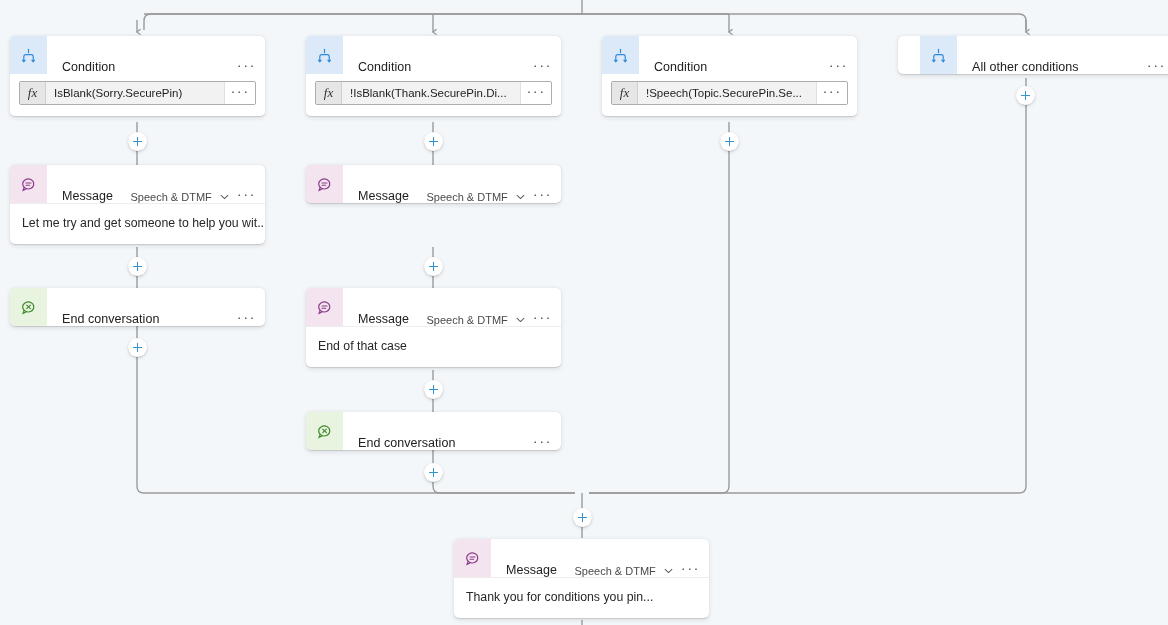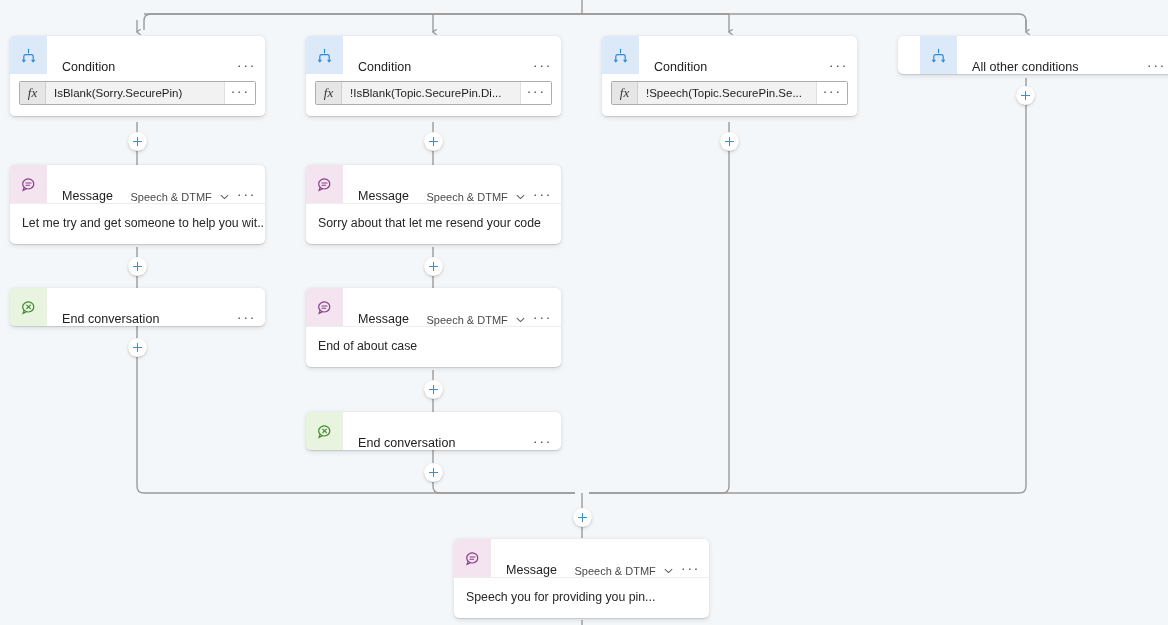--- a/index.html
+++ b/index.html
@@ -300,21 +300,21 @@
         </svg>
       </div>
       <span class="node-title">Condition</span>
       <div class="head-right">
         <span class="ellipsis">···</span>
       </div>
     </div>
     <div class="node-body-cond">
       <div class="fx-row">
         <div class="fx-badge">fx</div>
-        <div class="fx-val">!IsBlank(Topic.SecurePin.Di...</div>
+        <div class="fx-val">!IsBlank(Thank.SecurePin.Di...</div>
         <div class="fx-more">
           <span class="ellipsis">···</span>
         </div>
       </div>
     </div>
   </div>
 
   <div class="plus" style="left:424px; top:132px;"></div>
 
   <div class="node" style="left:306px; top:165px; width:255px;">
@@ -329,21 +329,20 @@
       </div>
       <span class="node-title">Message</span>
       <div class="head-right">
         <span class="channel">Speech &amp; DTMF</span>
         <svg class="chev" viewBox="0 0 12 12" fill="none" stroke="#5a5a5a" stroke-width="1.1">
             <path d="M2 4.4 L6 8.2 L10 4.4"></path>
           </svg>
         <span class="ellipsis">···</span>
       </div>
     </div>
-    <div class="node-body-msg">Sorry about that let me resend your code</div>
   </div>
 
   <div class="plus" style="left:424px; top:257px;"></div>
 
   <div class="node" style="left:306px; top:288px; width:255px;">
     <div class="node-head">
       <div class="node-icon icon-msg">
         <svg width="15" height="15" viewBox="0 0 16 16" fill="none" stroke="#8b3c8b" stroke-width="1.2" stroke-linecap="round">
           <path d="M13.6 7.4 A5.9 5.3 0 1 1 4.6 2.9 A5.9 5.3 0 0 1 13.6 7.4 Z"></path>
           <path d="M3.3 11.2 L2.2 14.2 L5.3 12.7"></path>
@@ -353,21 +352,21 @@
       </div>
       <span class="node-title">Message</span>
       <div class="head-right">
         <span class="channel">Speech &amp; DTMF</span>
         <svg class="chev" viewBox="0 0 12 12" fill="none" stroke="#5a5a5a" stroke-width="1.1">
             <path d="M2 4.4 L6 8.2 L10 4.4"></path>
           </svg>
         <span class="ellipsis">···</span>
       </div>
     </div>
-    <div class="node-body-msg">End of about case</div>
+    <div class="node-body-msg">End of that case</div>
   </div>
 
   <div class="plus" style="left:424px; top:380px;"></div>
 
   <div class="node" style="left:306px; top:412px; width:255px;">
     <div class="node-head">
       <div class="node-icon icon-end">
         <svg width="15" height="15" viewBox="0 0 16 16" fill="none" stroke="#3f8a29" stroke-width="1.2" stroke-linecap="round">
           <path d="M13.6 7.4 A5.9 5.3 0 1 1 4.6 2.9 A5.9 5.3 0 0 1 13.6 7.4 Z"></path>
           <path d="M3.3 11.2 L2.2 14.2 L5.3 12.7"></path>
@@ -445,16 +444,16 @@
       </div>
       <span class="node-title">Message</span>
       <div class="head-right">
         <span class="channel">Speech &amp; DTMF</span>
         <svg class="chev" viewBox="0 0 12 12" fill="none" stroke="#5a5a5a" stroke-width="1.1">
             <path d="M2 4.4 L6 8.2 L10 4.4"></path>
           </svg>
         <span class="ellipsis">···</span>
       </div>
     </div>
-    <div class="node-body-msg">Speech you for providing you pin...</div>
+    <div class="node-body-msg">Thank you for conditions you pin...</div>
   </div>
 
 </div>
 
 </body></html>

